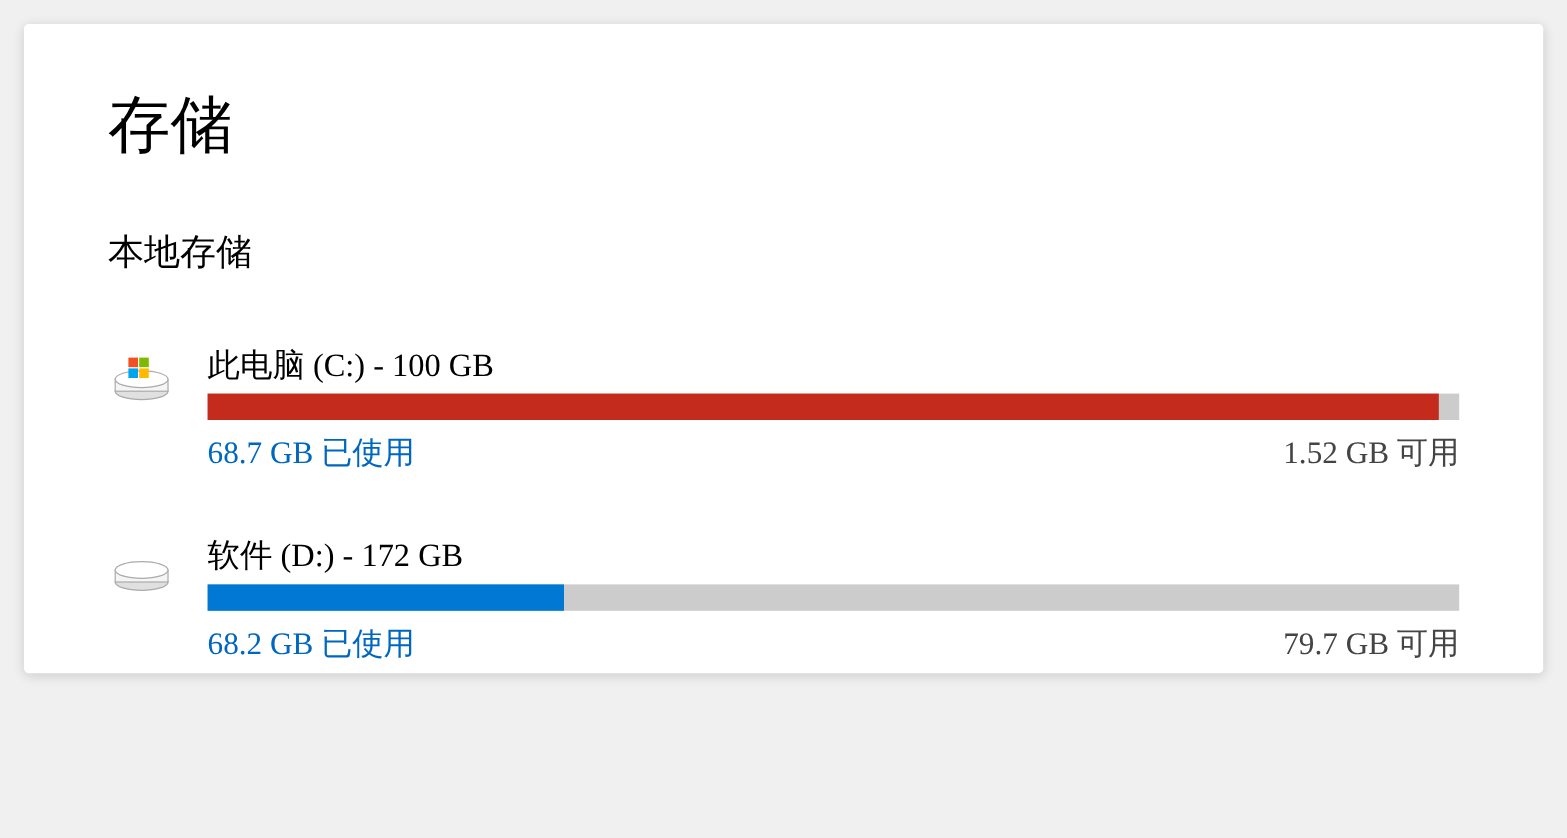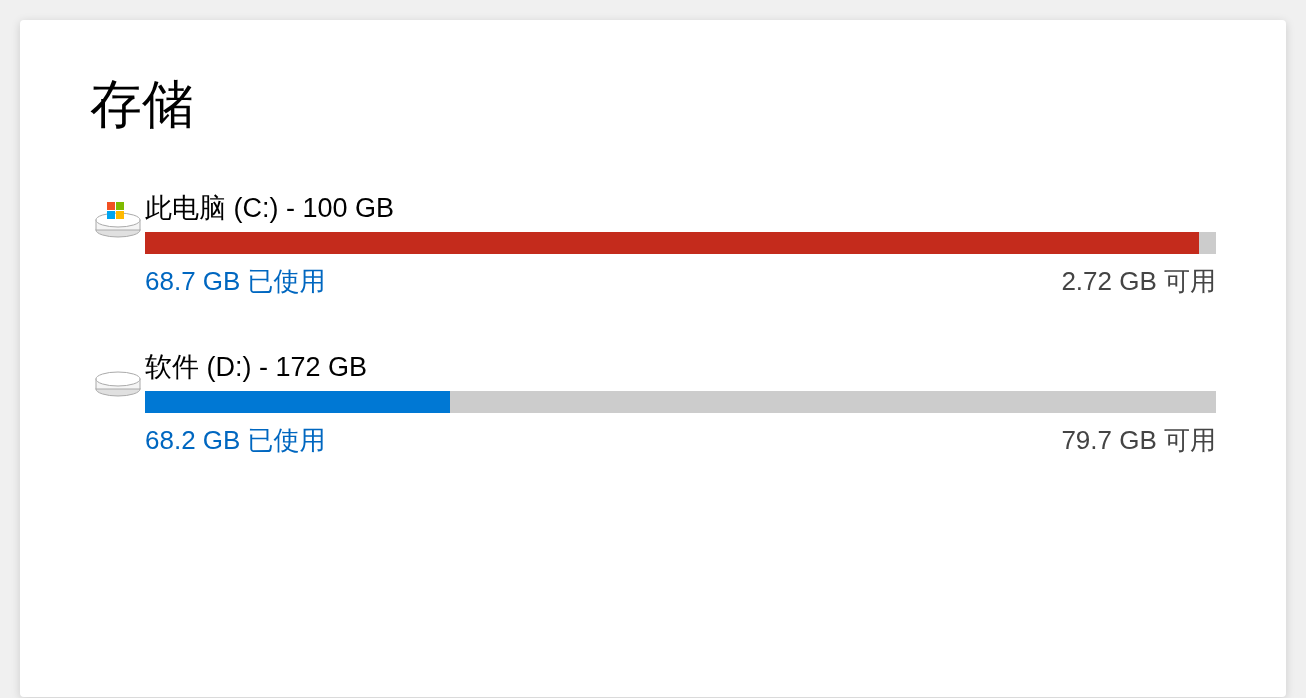--- a/index.html
+++ b/index.html
@@ -15,21 +15,21 @@
       height: 698px;
       display: flex;
       align-items: flex-start;
       justify-content: center;
       padding: 20px;
     }
     
     .card {
       background: white;
       width: 1266px;
-      height: 677px;
+      height: 541px;
       border-radius: 4px;
       box-shadow: 0 2px 10px rgba(0,0,0,0.15);
       padding: 50px 70px;
     }
     
     .page-title {
       font-size: 52px;
       font-weight: 400;
       color: #000;
       margin-bottom: 50px;
@@ -39,20 +39,22 @@
       font-size: 30px;
       font-weight: 400;
       color: #000;
       margin-bottom: 55px;
     }
     
     .drive-item {
       display: flex;
       align-items: flex-start;
       margin-bottom: 50px;
+      gap: 28px;
+      font-family: Liberation Serif, serif;
     }
     
     .drive-icon-wrapper {
       width: 55px;
       display: flex;
       align-items: center;
       justify-content: center;
       padding-top: 10px;
     }
     
@@ -107,20 +109,21 @@
     
     .free-text {
       color: #444;
     }
   </style>
 </head>
 <body>
 
 <div class="card">
   <h1 class="page-title">存储</h1>
+  <h2 class="section-title">本地存储</h2>
 
   <div class="drive-item">
     <div class="drive-icon-wrapper">
       <div class="drive-icon">
         <svg viewBox="0 0 50 40" width="50" height="40">
           <ellipse cx="25" cy="30" rx="22" ry="7" fill="#e0e0e0" stroke="#aaa" stroke-width="1"></ellipse>
           <rect x="3" y="20" width="44" height="10" fill="#f5f5f5" stroke="#aaa" stroke-width="1"></rect>
           <ellipse cx="25" cy="20" rx="22" ry="7" fill="#ffffff" stroke="#aaa" stroke-width="1"></ellipse>
           <g transform="translate(14, 2)">
             <rect x="0" y="0" width="8" height="8" fill="#f25022"></rect>
@@ -131,21 +134,21 @@
         </svg>
       </div>
     </div>
     <div class="drive-content">
       <div class="drive-label">此电脑 (C:) - 100 GB</div>
       <div class="progress-bar">
         <div class="progress-fill red" style="width:98.4%"></div>
       </div>
       <div class="drive-stats">
         <span class="used-text">68.7 GB 已使用</span>
-        <span class="free-text">2.72 GB 可用</span>
+        <span class="free-text">1.52 GB 可用</span>
       </div>
     </div>
   </div>
 
   <div class="drive-item">
     <div class="drive-icon-wrapper">
       <div class="drive-icon">
         <svg viewBox="0 0 50 40" width="50" height="40">
           <ellipse cx="25" cy="30" rx="22" ry="7" fill="#e0e0e0" stroke="#aaa" stroke-width="1"></ellipse>
           <rect x="3" y="20" width="44" height="10" fill="#f5f5f5" stroke="#aaa" stroke-width="1"></rect>

